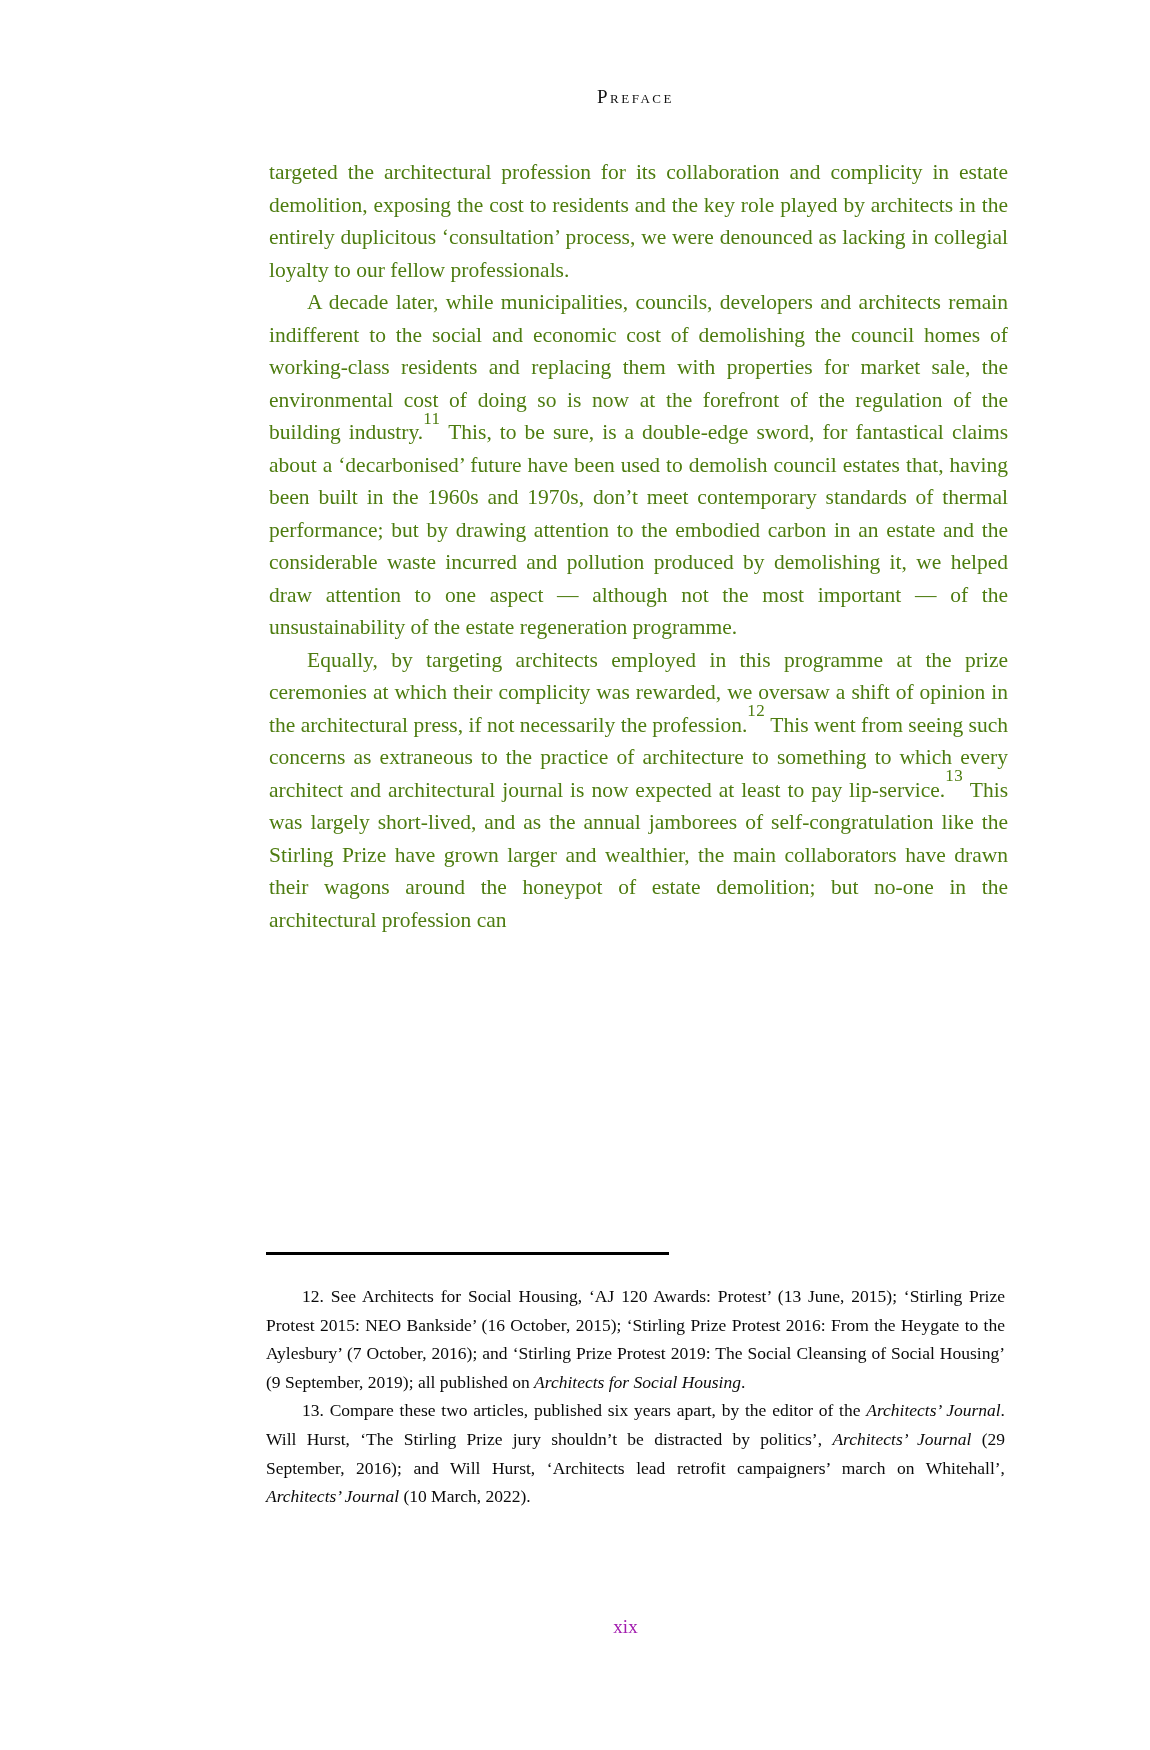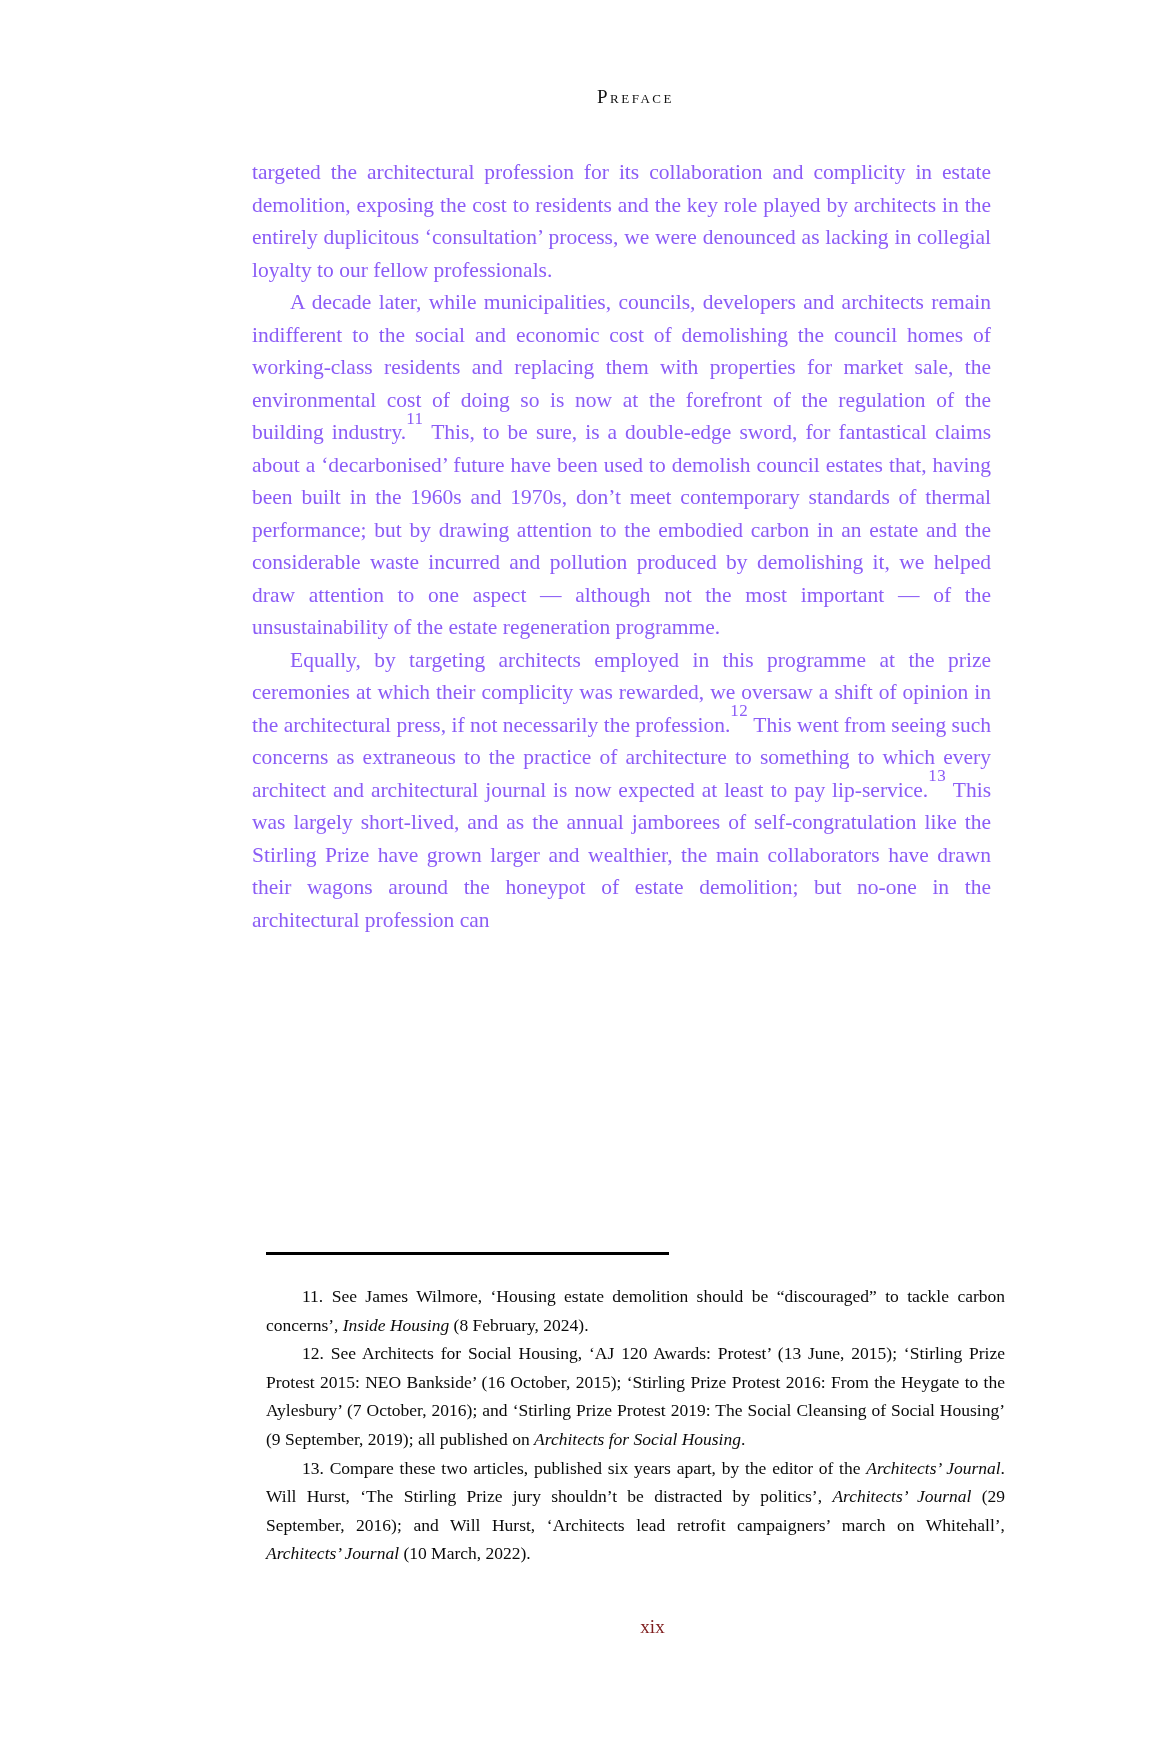--- a/index.html
+++ b/index.html
@@ -20,26 +20,26 @@
     width: 739px;
     text-align: center;
     font-size: 19px;
     font-variant: small-caps;
     letter-spacing: 2.5px;
     color: #111111;
   }
   .text-column {
     position: absolute;
     top: 156px;
-    left: 219px;
+    left: 236px;
     width: 739px;
     font-size: 21.5px;
     line-height: 32.5px;
     text-align: justify;
-    color: #8b5cf6;
+    color: #4d7c0f;
     font-family: Liberation Serif, serif;
   }
   .text-column p { margin: 0; }
   .text-column p.indent { text-indent: 38px; }
   .fn-ref {
     font-size: 17px;
     line-height: 0;
     position: relative;
     top: -7px;
     letter-spacing: 0.5px;
@@ -61,42 +61,41 @@
     line-height: 28.6px;
     text-align: justify;
     text-indent: 36px;
     margin: 0;
     color: #0a0a0a;
   }
   .italic { font-style: italic; }
   .page-number {
     position: absolute;
     top: 1616px;
-    left: 250px;
+    left: 223px;
     width: 739px;
     text-align: center;
     font-size: 19px;
-    color: #7f1d1d;
+    color: #a21caf;
   }
 </style>
 </head>
 <body>
 
 <div class="page">
 
   <div class="running-header"><span>Preface</span></div>
 
   <div class="text-column">
     <p><span>targeted the architectural profession for its collaboration and complicity in estate demolition, exposing the cost to residents and the key role played by architects in the entirely duplicitous ‘consultation’ process, we were denounced as lacking in collegial loyalty to our fellow professionals.</span></p>
     <p class="indent"><span>A decade later, while municipalities, councils, developers and architects remain indifferent to the social and economic cost of demolishing the council homes of working-class residents and replacing them with properties for market sale, the environmental cost of doing so is now at the forefront of the regulation of the building industry.</span><sup class="fn-ref">11</sup><span> This, to be sure, is a double-edge sword, for fantastical claims about a ‘decarbonised’ future have been used to demolish council estates that, having been built in the 1960s and 1970s, don’t meet contemporary standards of thermal performance; but by drawing attention to the embodied carbon in an estate and the considerable waste incurred and pollution produced by demolishing it, we helped draw attention to one aspect — although not the most important — of the unsustainability of the estate regeneration programme.</span></p>
     <p class="indent"><span>Equally, by targeting architects employed in this programme at the prize ceremonies at which their complicity was rewarded, we oversaw a shift of opinion in the architectural press, if not necessarily the profession.</span><sup class="fn-ref">12</sup><span> This went from seeing such concerns as extraneous to the practice of architecture to something to which every architect and architectural journal is now expected at least to pay lip-service.</span><sup class="fn-ref">13</sup><span> This was largely short-lived, and as the annual jamborees of self-congratulation like the Stirling Prize have grown larger and wealthier, the main collaborators have drawn their wagons around the honeypot of estate demolition; but no-one in the architectural profession can</span></p>
   </div>
 
   <div class="footnote-block">
     <div class="footnote-rule"></div>
-    <p class="footnote"><span>11. See James Wilmore, ‘Housing estate demolition should be “discouraged” to tackle carbon concerns’, </span><span class="italic">Inside Housing</span><span> (8 February, 2024).</span></p>
     <p class="footnote"><span>12. See Architects for Social Housing, ‘AJ 120 Awards: Protest’ (13 June, 2015); ‘Stirling Prize Protest 2015: NEO Bankside’ (16 October, 2015); ‘Stirling Prize Protest 2016: From the Heygate to the Aylesbury’ (7 October, 2016); and ‘Stirling Prize Protest 2019: The Social Cleansing of Social Housing’ (9 September, 2019); all published on </span><span class="italic">Architects for Social Housing</span><span>.</span></p>
     <p class="footnote"><span>13. Compare these two articles, published six years apart, by the editor of the </span><span class="italic">Architects’ Journal</span><span>. Will Hurst, ‘The Stirling Prize jury shouldn’t be distracted by politics’, </span><span class="italic">Architects’ Journal</span><span> (29 September, 2016); and Will Hurst, ‘Architects lead retrofit campaigners’ march on Whitehall’, </span><span class="italic">Architects’ Journal</span><span> (10 March, 2022).</span></p>
   </div>
 
   <div class="page-number">xix</div>
 
 </div>
 
 </body></html>

